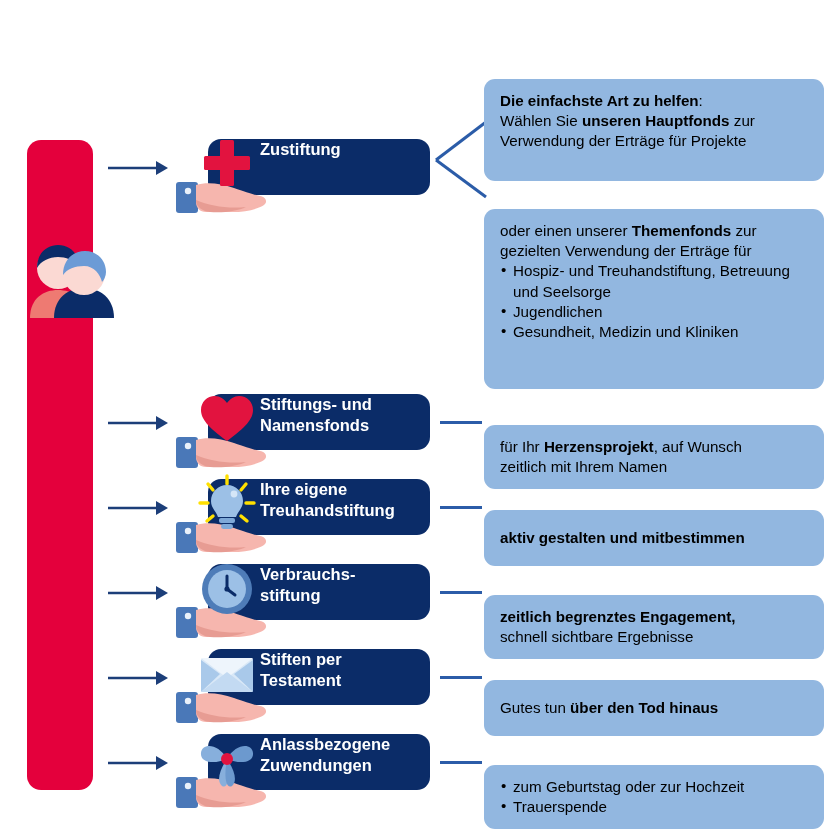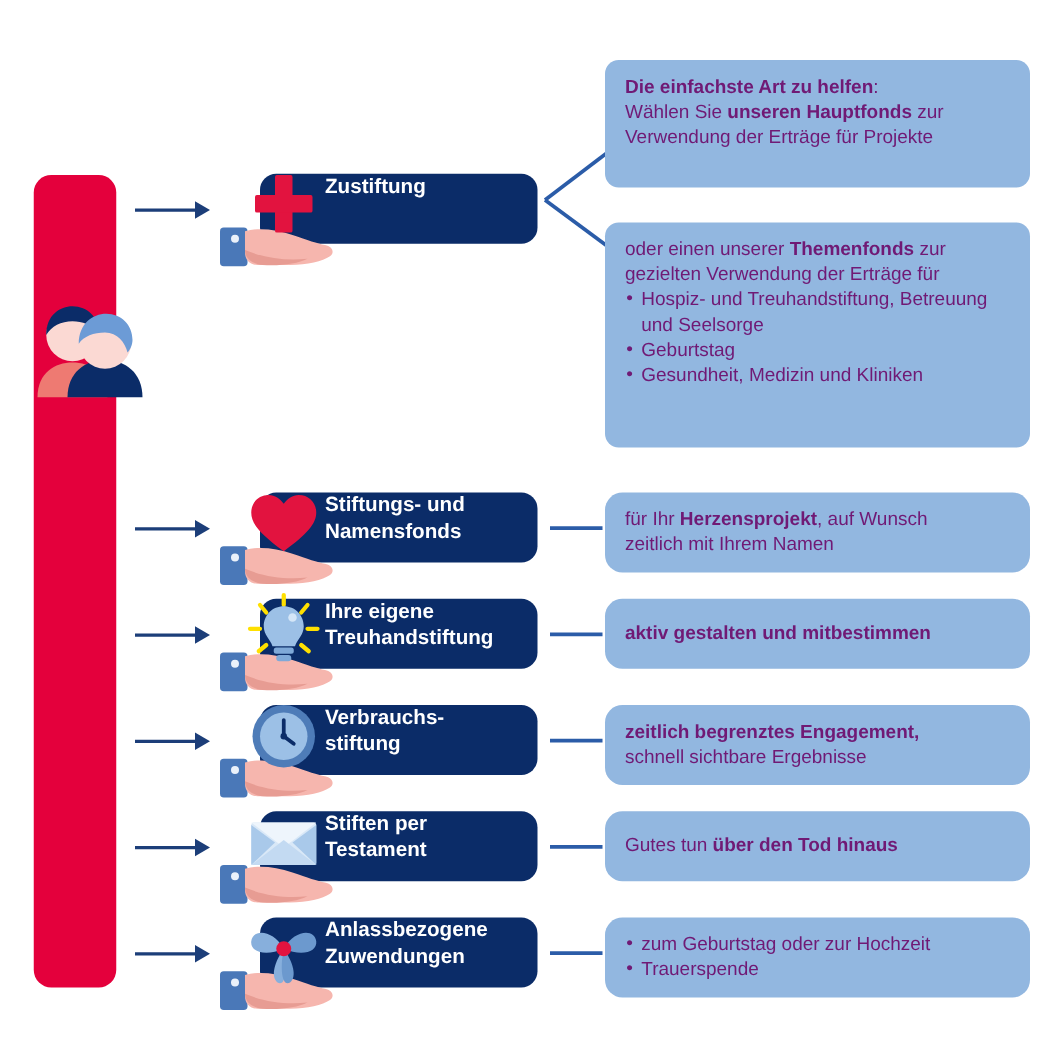--- a/index.html
+++ b/index.html
@@ -115,42 +115,43 @@
 
   
   .info {
     position: absolute;
     left: 484px;
     width: 340px;
     background: #92B7E0;
     border-radius: 11px;
     box-sizing: border-box;
     padding: 12px 14px 12px 16px;
-    color: #701a75;
+    color: #000000;
     font-size: 15.2px;
     line-height: 1.33;
+    margin-top: 31px;
   }
   .info b { font-weight: bold; }
   .info ul {
     margin: 0;
     padding: 0;
     list-style: none;
   }
   .info li {
     position: relative;
     padding-left: 13px;
     margin: 0;
   }
   .info li:before {
     content: "•";
     position: absolute;
     left: 1px;
     top: -1px;
   }
-  .info-center { display: flex; align-items: center; border-radius: 14px; }
+  .info-center { display: flex; align-items: center; }
 </style>
 </head>
 <body>
 
 <div id="stage">
 
   <div class="rail"></div>
   <div class="rail-label">
     <span>Stifterinnen und Stifter</span>
   </div>
@@ -196,21 +197,21 @@
           <div>Wählen Sie <b>unseren Hauptfonds</b> zur</div>
           <div>Verwendung der Erträge für Projekte</div>
         </div>
       </div>
       <div class="info" style="top:178px;min-height:180px">
         <div style="width:100%">
           <div>oder einen unserer <b>Themenfonds</b> zur</div>
           <div>gezielten Verwendung der Erträge für</div>
           <ul>
             <li>Hospiz- und Treuhandstiftung, Betreuung und Seelsorge</li>
-            <li>Geburtstag</li>
+            <li>Jugendlichen</li>
             <li>Gesundheit, Medizin und Kliniken</li>
           </ul>
         </div>
       </div>
       <div class="arrow" style="top:413px"><svg width="62" height="20" viewBox="0 0 62 20">
           <line x1="0" y1="10" x2="50" y2="10" stroke="#1C3E79" stroke-width="2.6"></line>
           <path d="M48 3 L60 10 L48 17 Z" fill="#1C3E79"></path>
         </svg></div>
       <div class="card" style="top:394px;height:56px">
         <div class="card-label">Stiftungs- und

